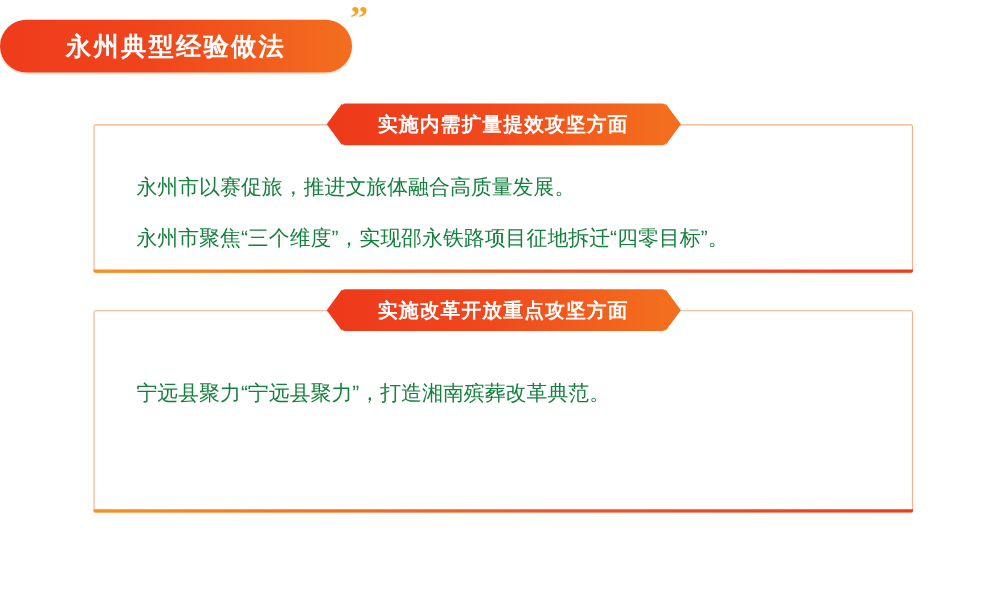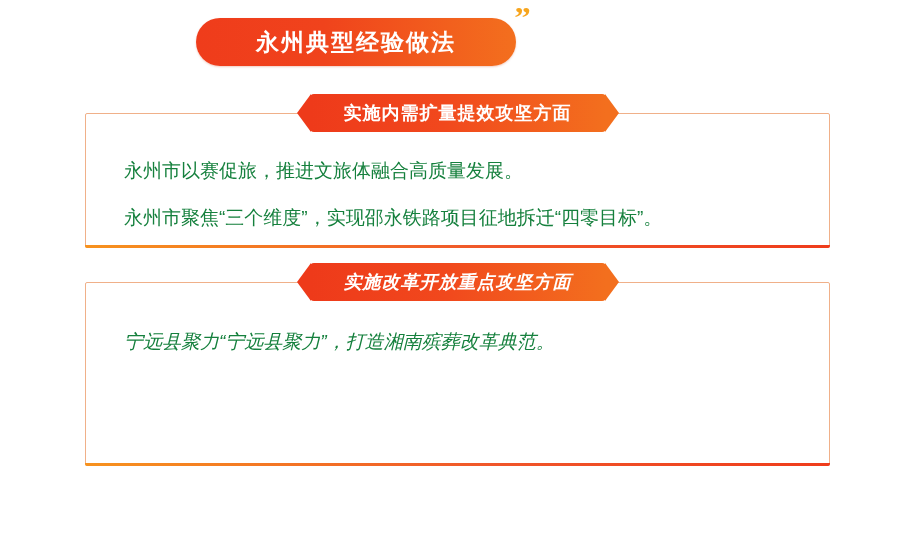--- a/index.html
+++ b/index.html
@@ -19,21 +19,20 @@
     height: 546px;
   }
 
   
   .title-wrap {
     position: absolute;
     left: 0;
     top: 18px;
     width: 712px;
     display: flex;
-    justify-content: center;
   }
   .title-banner {
     position: relative;
     width: 320px;
     height: 48px;
     border-radius: 24px;
     background: linear-gradient(90deg, #ef3c1b 0%, #f0431c 40%, #f36f1e 100%);
     display: flex;
     align-items: center;
     justify-content: center;
@@ -63,21 +62,21 @@
   .section {
     position: absolute;
     left: 85px;
     width: 745px;
     box-sizing: border-box;
     border: 1px solid #f0b089;
     border-radius: 2px;
     background: #ffffff;
   }
   .section-1 { top: 113px; height: 135px; }
-  .section-2 { top: 282px; height: 184px; font-style: italic; }
+  .section-2 { top: 282px; height: 184px; }
 
   .section-bottom-accent {
     position: absolute;
     left: -1px;
     bottom: -1px;
     width: 745px;
     height: 3px;
     background: linear-gradient(90deg, #f7921e 0%, #f0562a 55%, #ef3c1b 100%);
     border-radius: 0 0 2px 2px;
   }
@@ -129,20 +128,21 @@
   }
   .line {
     color: #15803d;
     font-size: 19px;
     line-height: 1.55;
     margin-bottom: 18px;
     white-space: nowrap;
   }
   .line:last-child {
     margin-bottom: 0;
+    margin-top: 17px;
   }
 </style>
 </head>
 <body>
 
 <div class="page">
 
   <div class="title-wrap">
     <div class="title-banner">
       <span class="title-text">永州典型经验做法</span>

